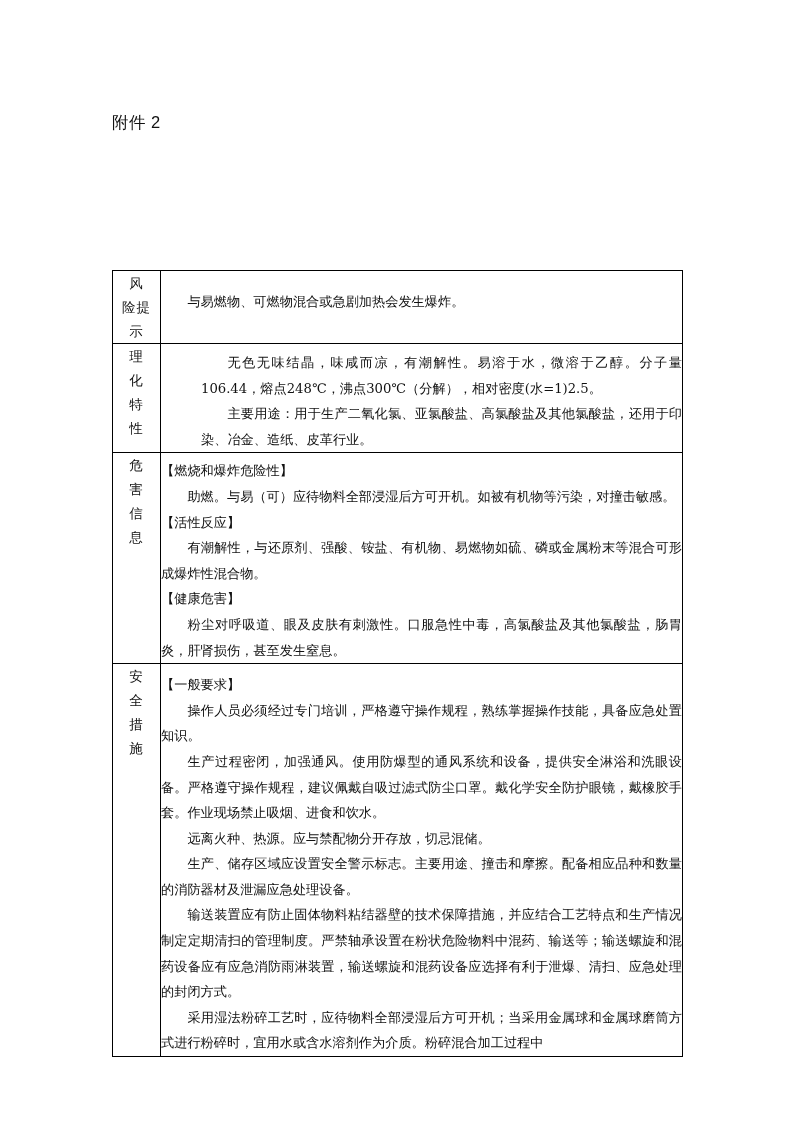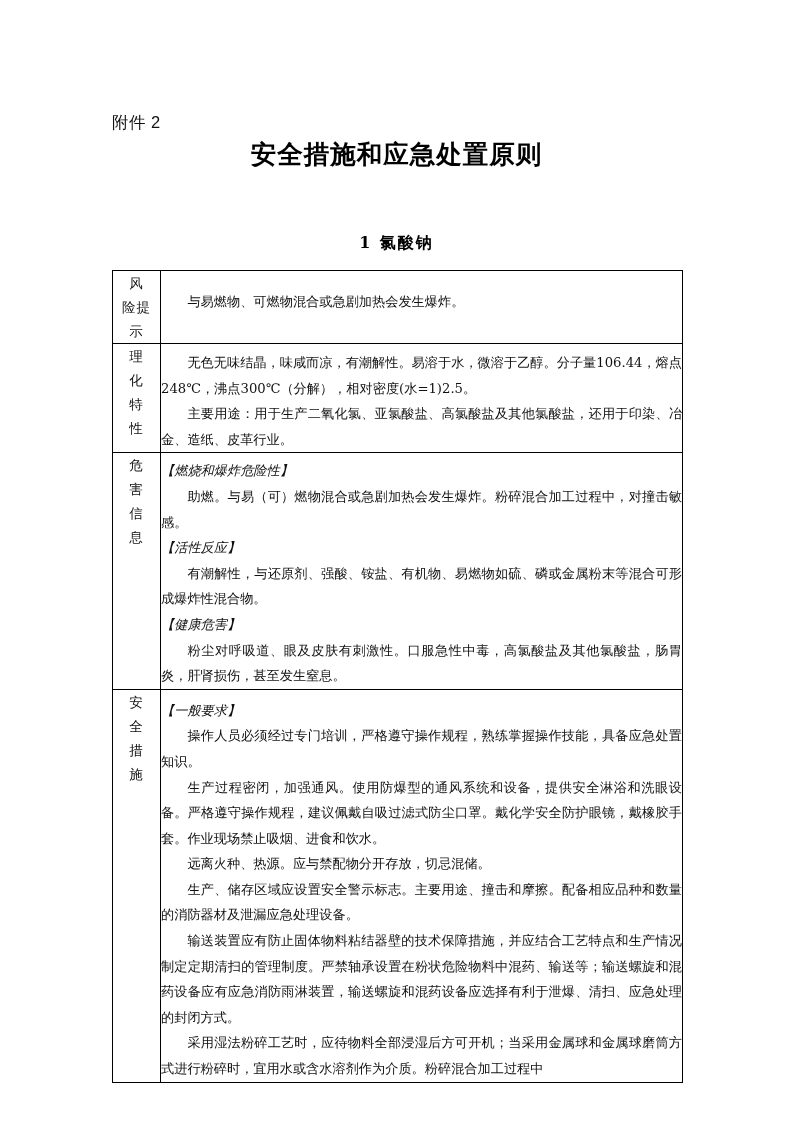--- a/index.html
+++ b/index.html
@@ -88,39 +88,36 @@
     text-align: justify;
     text-justify: inter-ideograph;
     color: #111;
   }
   .body-cell p {
     margin: 0;
     text-indent: 2em;
   }
   .body-cell p.heading {
     text-indent: 0;
-    font-style: italic;
   }
   .row-risk .body-cell { padding-top: 18px; }
-  .row-phys .body-cell { padding-top: 6px; }
+  .row-phys .body-cell { padding-top: 6px; padding-left: 40px; }
   .row-hazard .body-cell { padding-top: 5px; }
   .row-safety .body-cell { padding-top: 8px; }
 </style>
 </head>
 <body>
 
 <div class="page">
 
   <div class="attachment-label">附件 2</div>
 
   <div class="doc-title">
-    <div>安全措施和应急处置原则</div>
   </div>
 
-  <div class="section-title">1 氯酸钠</div>
 
   <table class="data-table">
     <tbody>
 
       <tr class="row-risk">
         <td class="label-cell">
           <span class="lc-line">风</span>
           <span class="lc-line">险提</span>
           <span class="lc-line">示</span>
         </td>
@@ -144,21 +141,21 @@
 
       <tr class="row-hazard">
         <td class="label-cell">
           <span class="lc-line">危</span>
           <span class="lc-line">害</span>
           <span class="lc-line">信</span>
           <span class="lc-line">息</span>
         </td>
         <td class="body-cell">
           <p class="heading">【燃烧和爆炸危险性】</p>
-          <p>助燃。与易（可）燃物混合或急剧加热会发生爆炸。粉碎混合加工过程中，对撞击敏感。</p>
+          <p>助燃。与易（可）应待物料全部浸湿后方可开机。如被有机物等污染，对撞击敏感。</p>
           <p class="heading">【活性反应】</p>
           <p>有潮解性，与还原剂、强酸、铵盐、有机物、易燃物如硫、磷或金属粉末等混合可形成爆炸性混合物。</p>
           <p class="heading">【健康危害】</p>
           <p>粉尘对呼吸道、眼及皮肤有刺激性。口服急性中毒，高氯酸盐及其他氯酸盐，肠胃炎，肝肾损伤，甚至发生窒息。</p>
         </td>
       </tr>
 
       <tr class="row-safety">
         <td class="label-cell">
           <span class="lc-line">安</span>

